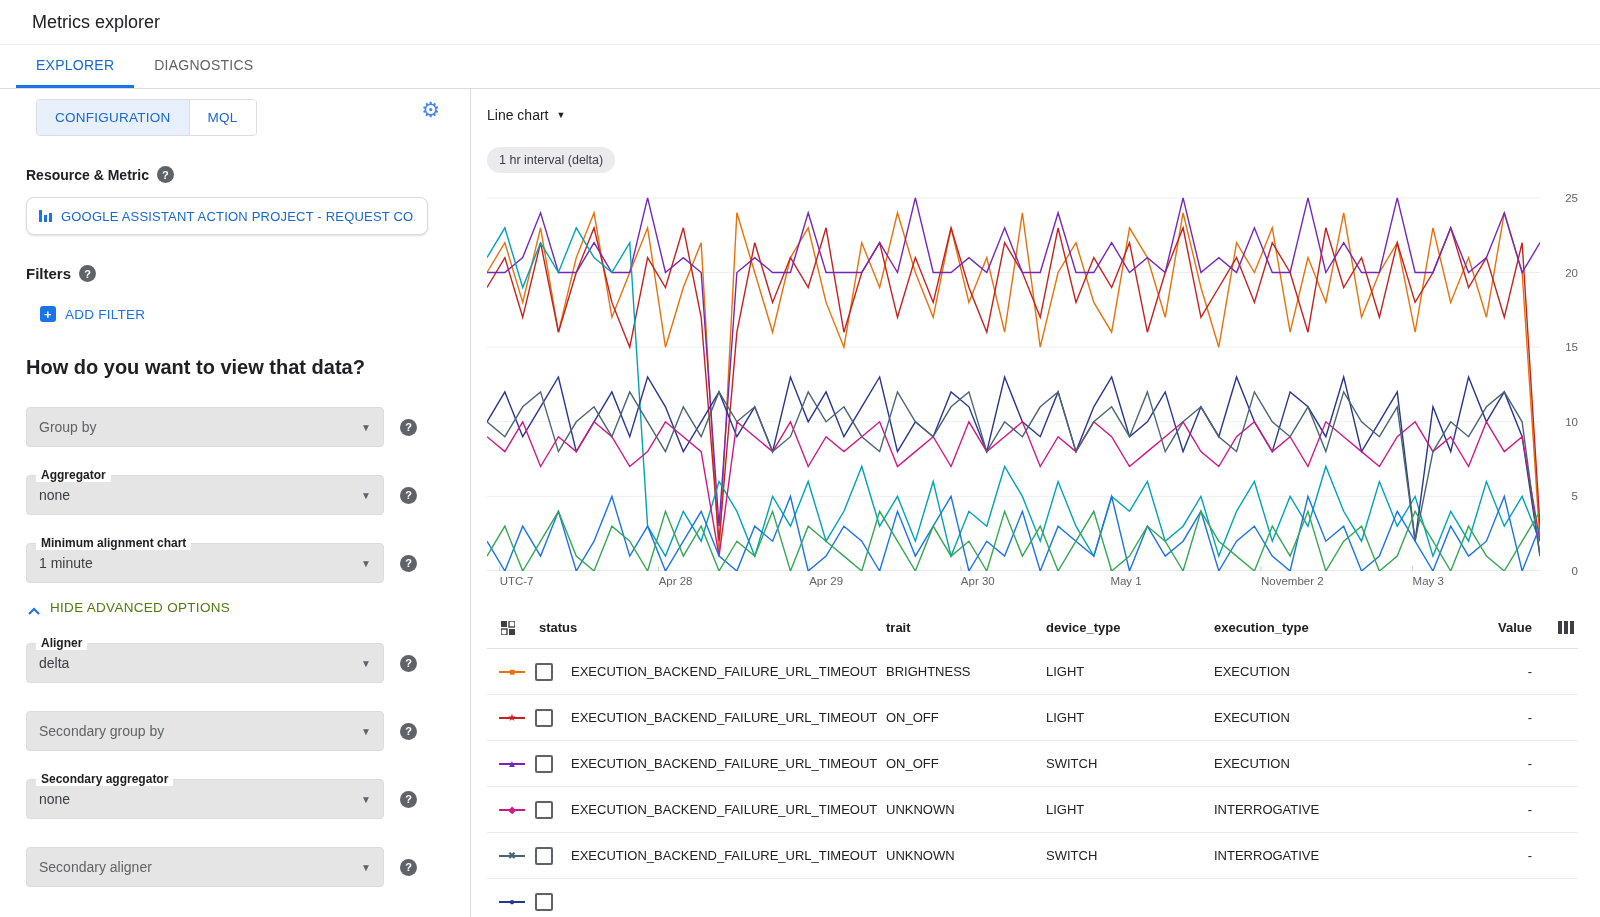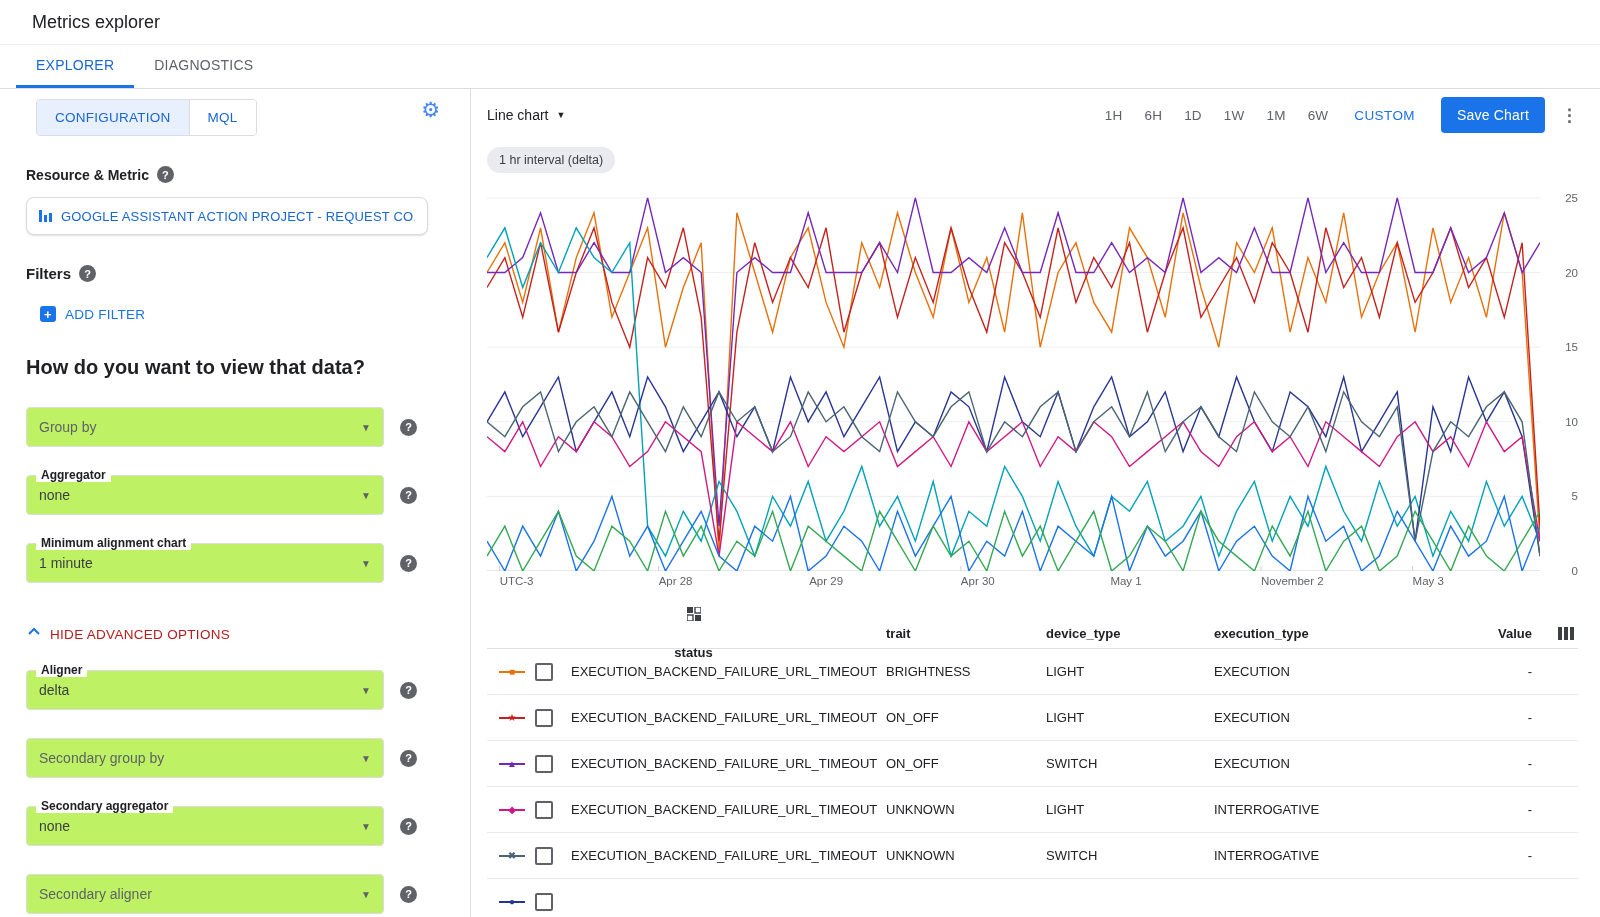--- a/index.html
+++ b/index.html
@@ -38,27 +38,27 @@
   .barchart-icon i:nth-child(1){height:12px;} .barchart-icon i:nth-child(2){height:7px;} .barchart-icon i:nth-child(3){height:9px;}
   .metric-text { font-size:13px; font-weight:500; letter-spacing:.2px; color:#1967d2; white-space:nowrap; overflow:hidden; }
 
   .filters-label { margin-top:30px; font-size:15px; }
   .add-filter { margin-top:24px; margin-left:14px; display:flex; align-items:center; gap:9px; color:#1a73e8; font-size:13.5px; font-weight:500; letter-spacing:.25px; cursor:pointer; }
   .addbox-icon { width:16px; height:16px; background:#1a73e8; border-radius:3px; color:#fff; display:inline-flex; align-items:center; justify-content:center; font-size:13px; font-weight:700; line-height:1; }
 
   .view-heading { margin-top:34px; font-size:20px; font-weight:700; color:#202124; }
 
   .field-row { margin-top:28px; display:flex; align-items:center; gap:16px; }
-  .dropdown { position:relative; width:358px; height:40px; border:1px solid #dadce0; border-radius:4px; background:#bef264; display:flex; align-items:center; padding:0 12px; cursor:pointer; }
+  .dropdown { position:relative; width:358px; height:40px; border:1px solid #dadce0; border-radius:4px; background:#e5e5e5; display:flex; align-items:center; padding:0 12px; cursor:pointer; }
   .dd-value { font-size:14px; color:#3c4043; }
   .dd-value.placeholder { color:#5f6368; }
   .caret { margin-left:auto; font-size:10px; color:#5f6368; }
   .float-label { position:absolute; top:-8px; left:9px; background:#fff; padding:0 5px; font-size:12px; font-weight:700; color:#202124; white-space:nowrap; }
 
-  .adv-toggle { margin-top:44px; margin-left:2px; display:flex; align-items:flex-start; gap:10px; color:#b91c1c; font-size:13.5px; font-weight:500; letter-spacing:.3px; cursor:pointer; }
+  .adv-toggle { margin-top:17px; margin-left:2px; display:flex; align-items:flex-end; gap:10px; color:#4d7c0f; font-size:13.5px; font-weight:500; letter-spacing:.3px; cursor:pointer; }
 
   
   .toolbar { height:52px; display:flex; align-items:center; padding:0 22px 0 16px; }
   .chart-type { display:flex; align-items:center; gap:8px; font-size:14px; color:#202124; cursor:pointer; }
   .caret-solid { font-size:9px; color:#202124; }
   .toolbar-right { margin-left:auto; display:flex; align-items:center; }
   .range { background:none; border:none; font-family:inherit; font-size:13.5px; color:#5f6368; margin-left:22px; cursor:pointer; letter-spacing:.2px; }
   .range.custom { color:#1a73e8; font-weight:500; letter-spacing:.4px; margin-left:26px; }
   .save-btn { margin-left:26px; background:#1a73e8; color:#fff; border:none; border-radius:4px; height:36px; padding:0 16px; font-family:inherit; font-size:14px; font-weight:500; letter-spacing:.2px; cursor:pointer; }
   .kebab { margin-left:16px; color:#5f6368; font-size:17px; cursor:pointer; font-weight:700; }
@@ -74,21 +74,21 @@
   .ylabels span { position:absolute; right:0; font-size:11.5px; color:#5f6368; }
   .xlabels { position:absolute; left:0; top:392px; width:calc(100% - 38px); height:20px; }
   .xlabels span { position:absolute; top:0; font-size:11.5px; color:#5f6368; white-space:nowrap; }
 
   
   .table { margin:12px 22px 0 16px; }
   .thead, .trow { display:grid; grid-template-columns:42px 42px 1fr 160px 168px 258px 60px 46px; align-items:center; }
   .thead { height:42px; border-bottom:1px solid #dfe1e5; font-size:13px; font-weight:700; color:#202124; }
   .trow { height:46px; border-bottom:1px solid #e8eaed; font-size:13px; color:#202124; }
   .cell { overflow:hidden; white-space:nowrap; }
-  .th-status { display:flex; align-items:center; gap:24px; grid-column:1 / 4; padding-left:14px;flex-direction:column; }
+  .th-status { display:flex; align-items:center; gap:24px; grid-column:1 / 4; padding-left:14px; }
   .c-value, .th-value { text-align:right; }
   .th-colicon, .c-colicon { display:flex; justify-content:flex-end; padding-right:4px; }
   .columns-icon { display:inline-flex; gap:2px; cursor:pointer; }
   .columns-icon i { width:4px; height:13px; background:#3c4043; display:block; }
   .checkbox { width:18px; height:18px; border:2px solid #5f6368; border-radius:2px; background:#fff; display:inline-block; cursor:pointer; }
   .c-check { display:flex; justify-content:flex-start; padding-left:6px; }
   .c-marker { display:flex; justify-content:flex-start; padding-left:12px; }
   .marker { position:relative; width:26px; height:14px; display:inline-block; }
   .mline { position:absolute; left:0; right:0; top:6px; height:2px; display:block; }
   .mglyph { position:absolute; left:50%; top:50%; transform:translate(-50%,-50%); font-style:normal; font-size:10px; line-height:1; }
@@ -213,31 +213,20 @@
       </div>
 
     </aside>
 
     <main class="main">
 
       <div class="toolbar">
         <div class="chart-type">
           <span>Line chart</span>
           <span class="caret-solid">▼</span>
-        </div>
-        <div class="toolbar-right">
-          <button class="range">1H</button>
-          <button class="range">6H</button>
-          <button class="range">1D</button>
-          <button class="range">1W</button>
-          <button class="range">1M</button>
-          <button class="range">6W</button>
-          <button class="range custom">CUSTOM</button>
-          <button class="save-btn">Save Chart</button>
-          <span class="kebab">⋮</span>
         </div>
       </div>
 
       <div class="chip-row">
         <span class="chip">1 hr interval (delta)</span>
       </div>
 
       <div class="chart-wrap">
         <svg id="chart-svg" preserveAspectRatio="none" viewBox="0 0 1032 388">
             <line x1="0" x2="1032" y1="388" y2="388" stroke="#cdd1d6" vector-effect="non-scaling-stroke"></line>
@@ -265,21 +254,21 @@
           </svg>
         <div class="ylabels" id="ylabels">
             <span style="top: 382px;">0</span>
             <span style="top: 307.385px;">5</span>
             <span style="top: 232.769px;">10</span>
             <span style="top: 158.154px;">15</span>
             <span style="top: 83.5385px;">20</span>
             <span style="top: 8.92308px;">25</span>
           </div>
         <div class="xlabels" id="xlabels">
-            <span style="left: 1.2%;">UTC-3</span>
+            <span style="left: 1.2%;">UTC-7</span>
             <span style="left: 16.3%;">Apr 28</span>
             <span style="left: 30.6%;">Apr 29</span>
             <span style="left: 45%;">Apr 30</span>
             <span style="left: 59.2%;">May 1</span>
             <span style="left: 73.5%;">November 2</span>
             <span style="left: 87.9%;">May 3</span>
           </div>
       </div>
 
       <div class="table">

